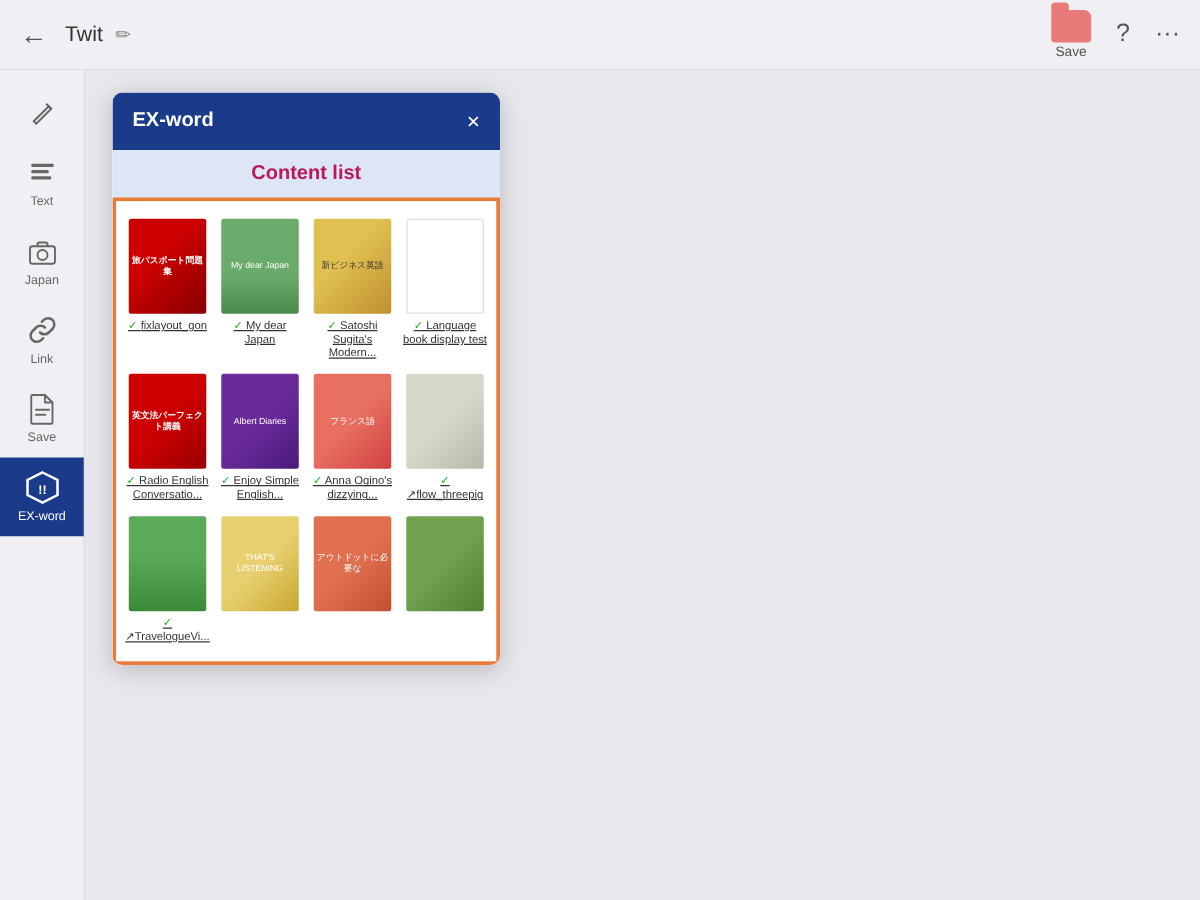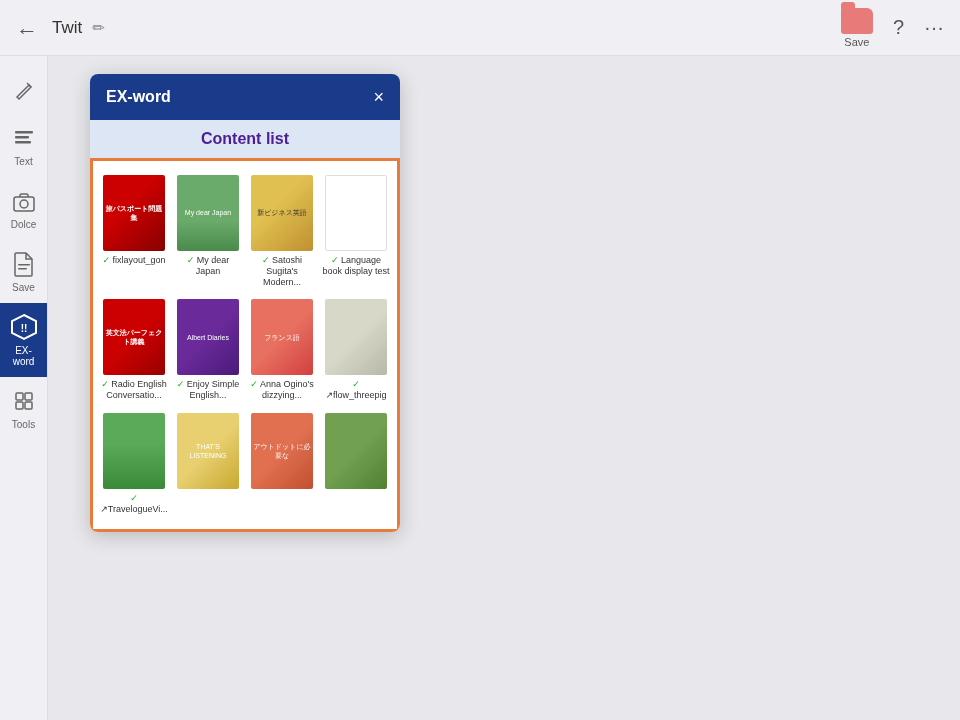--- a/index.html
+++ b/index.html
@@ -72,21 +72,21 @@
     .help-icon, .more-icon {
       font-size: 20px;
       color: #555;
       cursor: pointer;
     }
 
     
     .sidebar {
       position: absolute;
       top: 56px; left: 0;
-      width: 48px;
+      width: 68px;
       bottom: 0;
       background: #f0f0f4;
       display: flex;
       flex-direction: column;
       align-items: center;
       padding-top: 10px;
       gap: 0;
       border-right: 1px solid #ddd;
     }
     .sidebar-item {
@@ -165,21 +165,21 @@
       background: none;
       border: none;
       line-height: 1;
     }
     .modal-content-title {
       background: #dce6f5;
       text-align: center;
       padding: 10px;
       font-size: 16px;
       font-weight: 700;
-      color: #4c1d95;
+      color: #be185d;
     }
     .content-grid-wrapper {
       border: 3px solid #e87a3a;
       overflow-y: auto;
       max-height: 430px;
     }
     .content-grid {
       display: grid;
       grid-template-columns: repeat(4, 1fr);
       gap: 0;
@@ -206,20 +206,21 @@
       text-align: center;
       margin-bottom: 4px;
       flex-shrink: 0;
     }
     .book-label {
       font-size: 9px;
       text-align: center;
       color: #333;
       line-height: 1.2;
       max-width: 68px;
+      text-decoration: underline;
     }
 
     
     .cover-fixlayout { background: linear-gradient(135deg, #c00 40%, #800 100%); color: #fff; font-weight: bold; }
     .cover-mydear { background: linear-gradient(180deg, #6aaa6a 60%, #4a8a4a 100%); color: #fff; }
     .cover-sweet { background: linear-gradient(135deg, #e8c8c8 50%, #d4a0a0 100%); color: #333; }
     .cover-satoshi { background: linear-gradient(135deg, #e0c050 40%, #c09030 100%); color: #333; }
     .cover-language { background: #fff; border: 1px solid #ddd; color: #333; }
     .cover-radio { background: linear-gradient(135deg, #c00 50%, #900 100%); color: #fff; font-weight: bold; }
     .cover-enjoy { background: linear-gradient(135deg, #6a2a9a 50%, #4a1a7a 100%); color: #fff; }
@@ -279,52 +280,50 @@
     <span class="item-label">Text</span>
   </div>
   <div class="sidebar-item">
     <div class="icon-shape">
       <svg width="24" height="22" viewBox="0 0 24 22">
           <rect x="2" y="7" width="20" height="14" rx="2" fill="none" stroke="#666" stroke-width="1.5"></rect>
           <circle cx="12" cy="14" r="4" fill="none" stroke="#666" stroke-width="1.5"></circle>
           <path d="M8 7V5.5C8 4.7 8.7 4 9.5 4h5C15.3 4 16 4.7 16 5.5V7" fill="none" stroke="#666" stroke-width="1.5"></path>
         </svg>
     </div>
-    <span class="item-label">Dolce</span>
+    <span class="item-label">Japan</span>
+  </div>
+  <div class="sidebar-item">
+    <div class="icon-shape">
+      <svg width="24" height="24" viewBox="0 0 24 24">
+          <path d="M10 14a5 5 0 007.07 0l3-3a5 5 0 00-7.07-7.07L11.5 5.4" fill="none" stroke="#666" stroke-width="2" stroke-linecap="round"></path>
+          <path d="M14 10a5 5 0 00-7.07 0l-3 3a5 5 0 007.07 7.07l1.5-1.5" fill="none" stroke="#666" stroke-width="2" stroke-linecap="round"></path>
+        </svg>
+    </div>
+    <span class="item-label">Link</span>
   </div>
   <div class="sidebar-item">
     <div class="icon-shape">
       <svg width="22" height="26" viewBox="0 0 22 26">
           <path d="M3 2h10l6 6v16a1 1 0 01-1 1H3a1 1 0 01-1-1V3a1 1 0 011-1z" fill="none" stroke="#666" stroke-width="1.5"></path>
           <path d="M13 2v6h6" fill="none" stroke="#666" stroke-width="1.5"></path>
           <rect x="5" y="13" width="12" height="1.5" rx="0.75" fill="#666"></rect>
           <rect x="5" y="17" width="9" height="1.5" rx="0.75" fill="#666"></rect>
         </svg>
     </div>
     <span class="item-label">Save</span>
   </div>
   <div class="sidebar-item active">
     <div class="icon-shape">
       <svg width="28" height="28" viewBox="0 0 28 28">
           <polygon points="14,2 26,8 26,20 14,26 2,20 2,8" fill="none" stroke="#fff" stroke-width="2"></polygon>
           <text x="14" y="19" text-anchor="middle" font-size="10" font-weight="bold" fill="#fff">!!</text>
         </svg>
     </div>
     <span class="item-label">EX-word</span>
-  </div>
-  <div class="sidebar-item">
-    <div class="icon-shape">
-      <svg width="24" height="24" viewBox="0 0 24 24">
-          <rect x="4" y="4" width="7" height="7" rx="1" fill="none" stroke="#666" stroke-width="1.5"></rect>
-          <rect x="13" y="4" width="7" height="7" rx="1" fill="none" stroke="#666" stroke-width="1.5"></rect>
-          <rect x="4" y="13" width="7" height="7" rx="1" fill="none" stroke="#666" stroke-width="1.5"></rect>
-          <rect x="13" y="13" width="7" height="7" rx="1" fill="none" stroke="#666" stroke-width="1.5"></rect>
-        </svg>
-    </div>
-    <span class="item-label">Tools</span>
   </div>
 </div>
 
 <div class="main-content">
 
   <div class="modal-overlay">
     <div class="modal">
       <div class="modal-header">
         <span class="modal-title">EX-word</span>
         <button class="modal-close">×</button>

